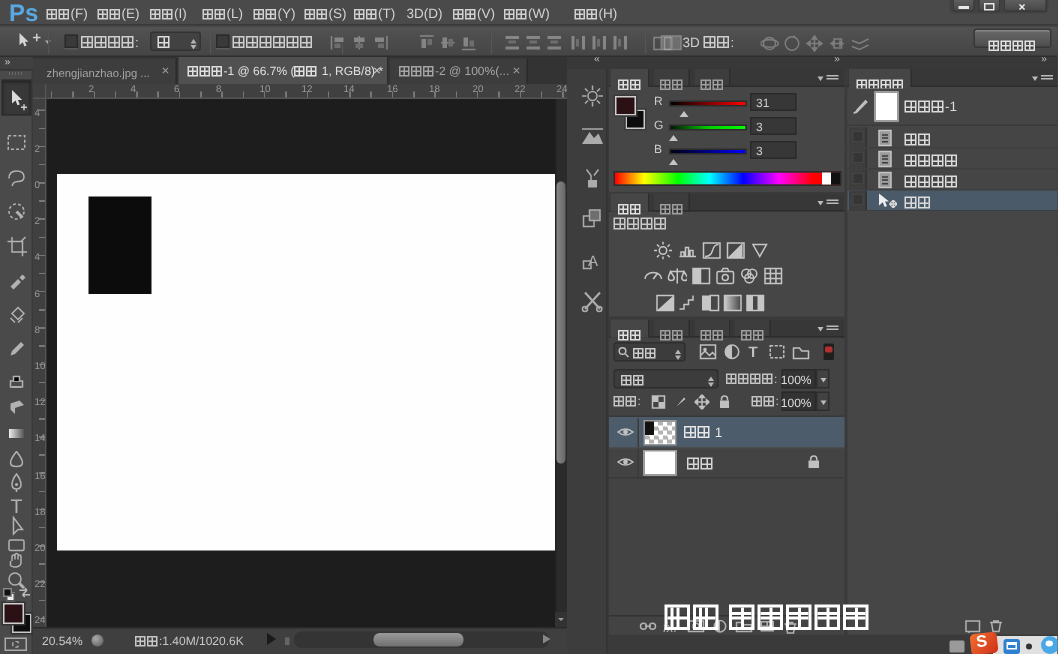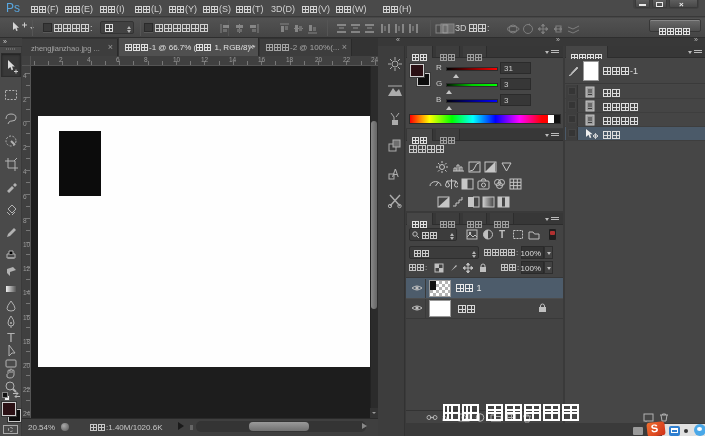--- a/index.html
+++ b/index.html
@@ -15,21 +15,21 @@
  linear-gradient(currentColor 0 0) center 25%/100% 2px no-repeat}
 i.g19{width:17px;height:17px;margin-right:2px;vertical-align:-2px;border-width:2px;
  background:linear-gradient(currentColor 0 0) center/100% 2px no-repeat,
  linear-gradient(currentColor 0 0) center/2px 100% no-repeat,
  linear-gradient(currentColor 0 0) 20% center/2px 100% no-repeat}
 .sep{width:1px;background:#393939;border-right:1px solid #555}
 svg{display:block}
 </style></head><body>
 
 <div class="a" style="left:0;top:0;width:705px;height:17px;background:#4a4a4a;border-bottom:1px solid #393939"></div>
-<div class="a" style="left:6px;top:1px;font-size:12px;font-weight:normal;color:#59a7e0">Ps</div>
+<div class="a" style="left:6px;top:1px;font-size:16px;font-weight:bold;color:#59a7e0">Ps</div>
 <div class="a" style="left:31px;top:4px;font-size:9px;color:#d2d2d2"><i class="g7"></i><i class="g7"></i>(F)</div>
 <div class="a" style="left:65px;top:4px;font-size:9px;color:#d2d2d2"><i class="g7"></i><i class="g7"></i>(E)</div>
 <div class="a" style="left:100px;top:4px;font-size:9px;color:#d2d2d2"><i class="g7"></i><i class="g7"></i>(I)</div>
 <div class="a" style="left:135px;top:4px;font-size:9px;color:#d2d2d2"><i class="g7"></i><i class="g7"></i>(L)</div>
 <div class="a" style="left:169px;top:4px;font-size:9px;color:#d2d2d2"><i class="g7"></i><i class="g7"></i>(Y)</div>
 <div class="a" style="left:203px;top:4px;font-size:9px;color:#d2d2d2"><i class="g7"></i><i class="g7"></i>(S)</div>
 <div class="a" style="left:236px;top:4px;font-size:9px;color:#d2d2d2"><i class="g7"></i><i class="g7"></i>(T)</div>
 <div class="a" style="left:271px;top:4px;font-size:9px;color:#d2d2d2">3D(D)</div>
 <div class="a" style="left:302px;top:4px;font-size:9px;color:#d2d2d2"><i class="g7"></i><i class="g7"></i>(V)</div>
 <div class="a" style="left:336px;top:4px;font-size:9px;color:#d2d2d2"><i class="g7"></i><i class="g7"></i>(W)</div>

